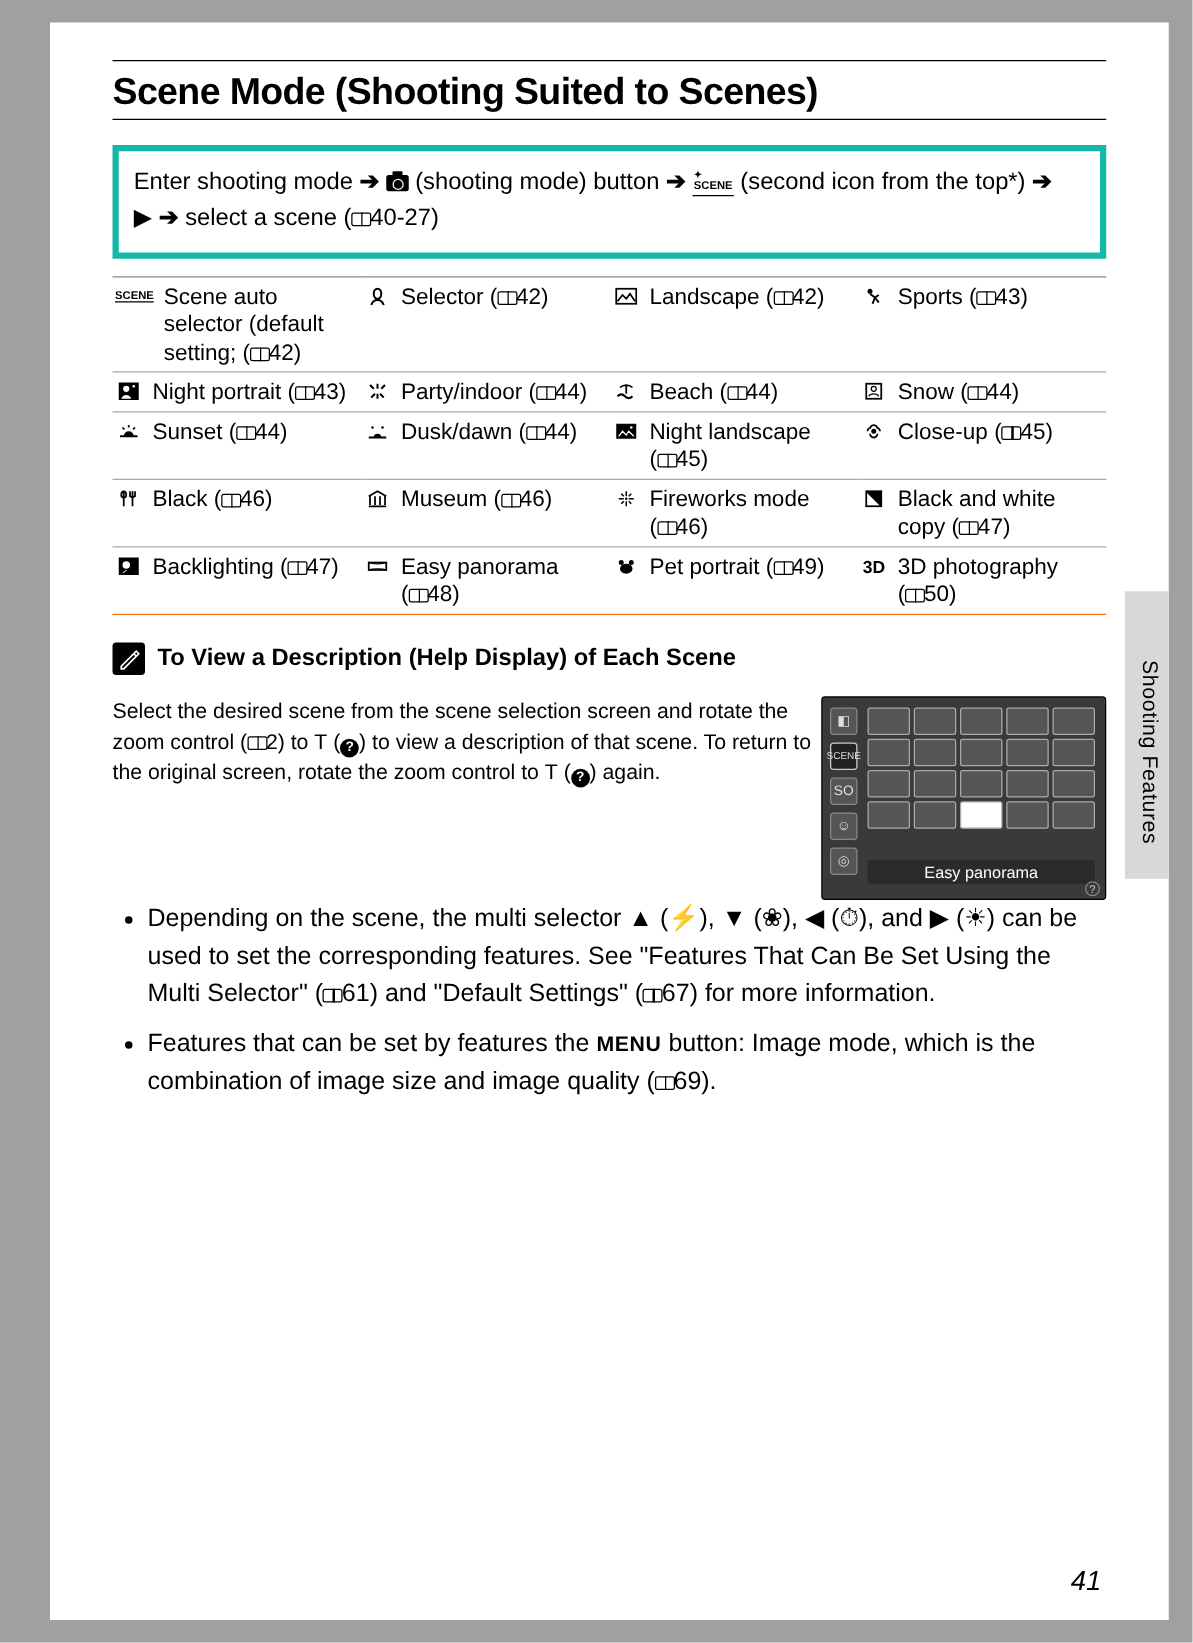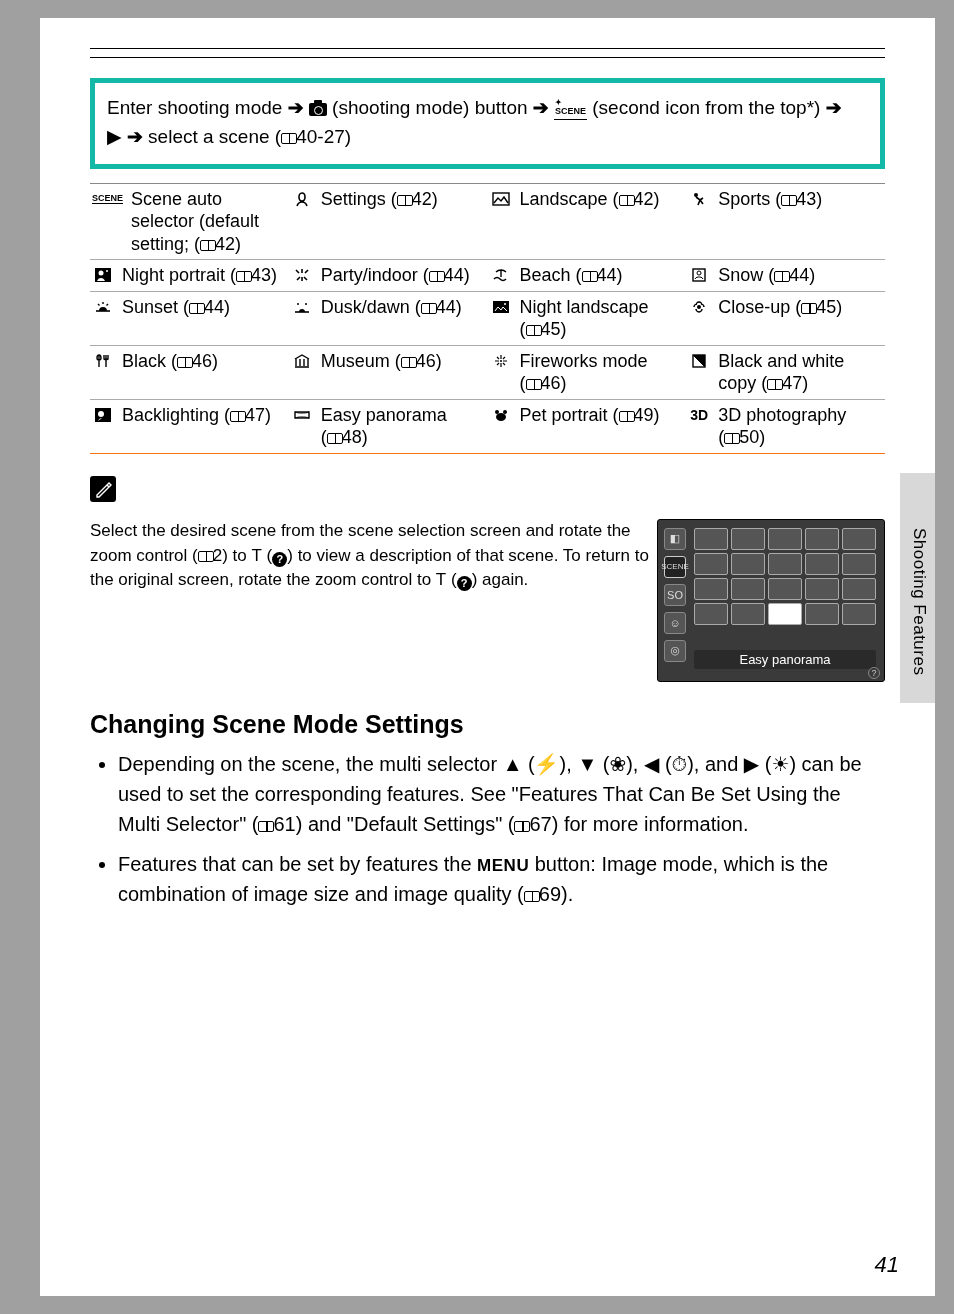--- a/index.html
+++ b/index.html
@@ -137,21 +137,21 @@
   .lcd-q { position:absolute; right:4px; bottom:2px; width:12px;height:12px;border:1px solid #888;border-radius:50%;color:#ccc;font-size:9px;display:flex;align-items:center;justify-content:center;}
   h2.subhead {
     font-size:25px;
     font-weight:700;
     margin: 28px 0 10px 0;
   }
   ul.bullets { margin:0; padding-left:28px; }
   ul.bullets li { font-size:20px; line-height:1.5; margin-bottom:10px; font-weight:300; }
   .pg-num {
     position:absolute;
-    right:36px;
+    right:54px;
     bottom:18px;
     font-style:italic;
     font-size:22px;
   }
   .arrow { font-weight:700; }
   .tri { display:inline-block; }
   .menu-txt { font-family: Arial, sans-serif; font-weight:700; letter-spacing:0.5px; font-size:17px;}
   .qcircle{display:inline-block;width:15px;height:15px;border-radius:50%;background:#000;color:#fff;font-size:11px;text-align:center;line-height:15px;font-weight:700;vertical-align:-2px;}
   .cam-ic{display:inline-block;width:18px;height:13px;background:#000;border-radius:2px;position:relative;vertical-align:-2px;}
   .cam-ic::before{content:"";position:absolute;left:5px;top:-3px;width:8px;height:4px;background:#000;border-radius:1px;}
@@ -160,20 +160,21 @@
   .scn-ic::before{content:"✦";position:absolute;left:1px;top:-8px;font-size:8px;}
 </style>
 </head>
 <body>
 
 <div class="page">
   <div class="side-tab"></div>
   <div class="side-label">Shooting Features</div>
 
   <hr class="top-rule">
+  <h1 class="title">Scene Mode (Shooting Suited to Scenes)</h1>
   <hr class="under-title">
 
 
   <div class="instruction-box">
     <span>Enter shooting mode </span>
     <span class="arrow">➔</span>
     <span class="cam-ic"></span>
     <span> (shooting mode) button </span>
     <span class="arrow">➔</span>
     <span class="scn-ic">SCENE</span>
@@ -196,21 +197,21 @@
               <div class="scene-text"><span class="label">Scene auto selector (default setting; </span> <span class="ref">(<span class="bk-icon"></span>42)</span></div>
             </div>
           </td>
           <td>
             <div class="scene-cell">
               <div class="scene-icon">
                 <svg viewBox="0 0 18 16">
                   <path d="M9 2c2 0 3 2 3 4s-1 4-3 4-3-2-3-4 1-4 3-4zM4 15c1-3 3-4 5-4s4 1 5 4" fill="none" stroke="#000" stroke-width="1.6"></path>
                 </svg>
               </div>
-              <div class="scene-text"><span class="label">Settings</span> <span class="ref">(<span class="bk-icon"></span>42)</span></div>
+              <div class="scene-text"><span class="label">Selector</span> <span class="ref">(<span class="bk-icon"></span>42)</span></div>
             </div>
           </td>
           <td>
             <div class="scene-cell">
               <div class="scene-icon">
                 <svg viewBox="0 0 18 16">
                   <rect x="1" y="2" width="16" height="12" fill="none" stroke="#000" stroke-width="1.4"></rect>
                   <path d="M2 12l4-5 3 3 3-4 4 6" fill="none" stroke="#000" stroke-width="1.4"></path>
                 </svg>
               </div>
@@ -420,20 +421,21 @@
         </tr>
       </tbody>
   </table>
 
   <div class="help-header">
     <div class="help-badge">
       <svg width="18" height="18" viewBox="0 0 18 18">
           <path d="M3 15 L13 5 L15 7 L5 17 L3 17 Z M13 5 L15 3 L17 5 L15 7" stroke="#fff" stroke-width="1.4" fill="none"></path>
         </svg>
     </div>
+    <div class="help-title">To View a Description (Help Display) of Each Scene</div>
   </div>
 
   <div class="help-row">
     <div class="help-text">
       <span>Select the desired scene from the scene selection screen and rotate the zoom control (</span><span class="bk-icon"></span><span>2</span><span>) to </span><b>T</b><span> (</span><span class="qcircle">?</span><span>) to view a description of that scene. To return to the original screen, rotate the zoom control to </span><b>T</b><span> (</span><span class="qcircle">?</span><span>) again.</span>
     </div>
     <div class="lcd">
       <div class="lcd-left">
         <div class="lb">
             <span>◧</span>
@@ -471,21 +473,20 @@
           <div class="gi"></div>
           <div class="gi sel"></div>
           <div class="gi"></div>
           <div class="gi"></div>
       </div>
       <div class="lcd-label">Easy panorama</div>
       <div class="lcd-q">?</div>
     </div>
   </div>
 
-  <h2 class="subhead">Changing Scene Mode Settings</h2>
   <ul class="bullets">
     <li>
       <span>Depending on the scene, the multi selector </span>
       ▲ (<span>⚡</span>), ▼ (<span>❀</span>), ◀ (<span>⏱</span>), and ▶ (<span>☀</span>)
       <span> can be used to set the corresponding features. See "Features That Can Be Set Using the Multi Selector" (</span><span class="bk-icon"></span><span>61</span><span>) and "Default Settings" (</span><span class="bk-icon"></span><span>67</span><span>) for more information.</span>
     </li>
     <li>
       <span>Features that can be set by features the </span><span class="menu-txt">MENU</span><span> button: Image mode, which is the combination of image size and image quality (</span><span class="bk-icon"></span><span>69</span><span>).</span>
     </li>
   </ul>

